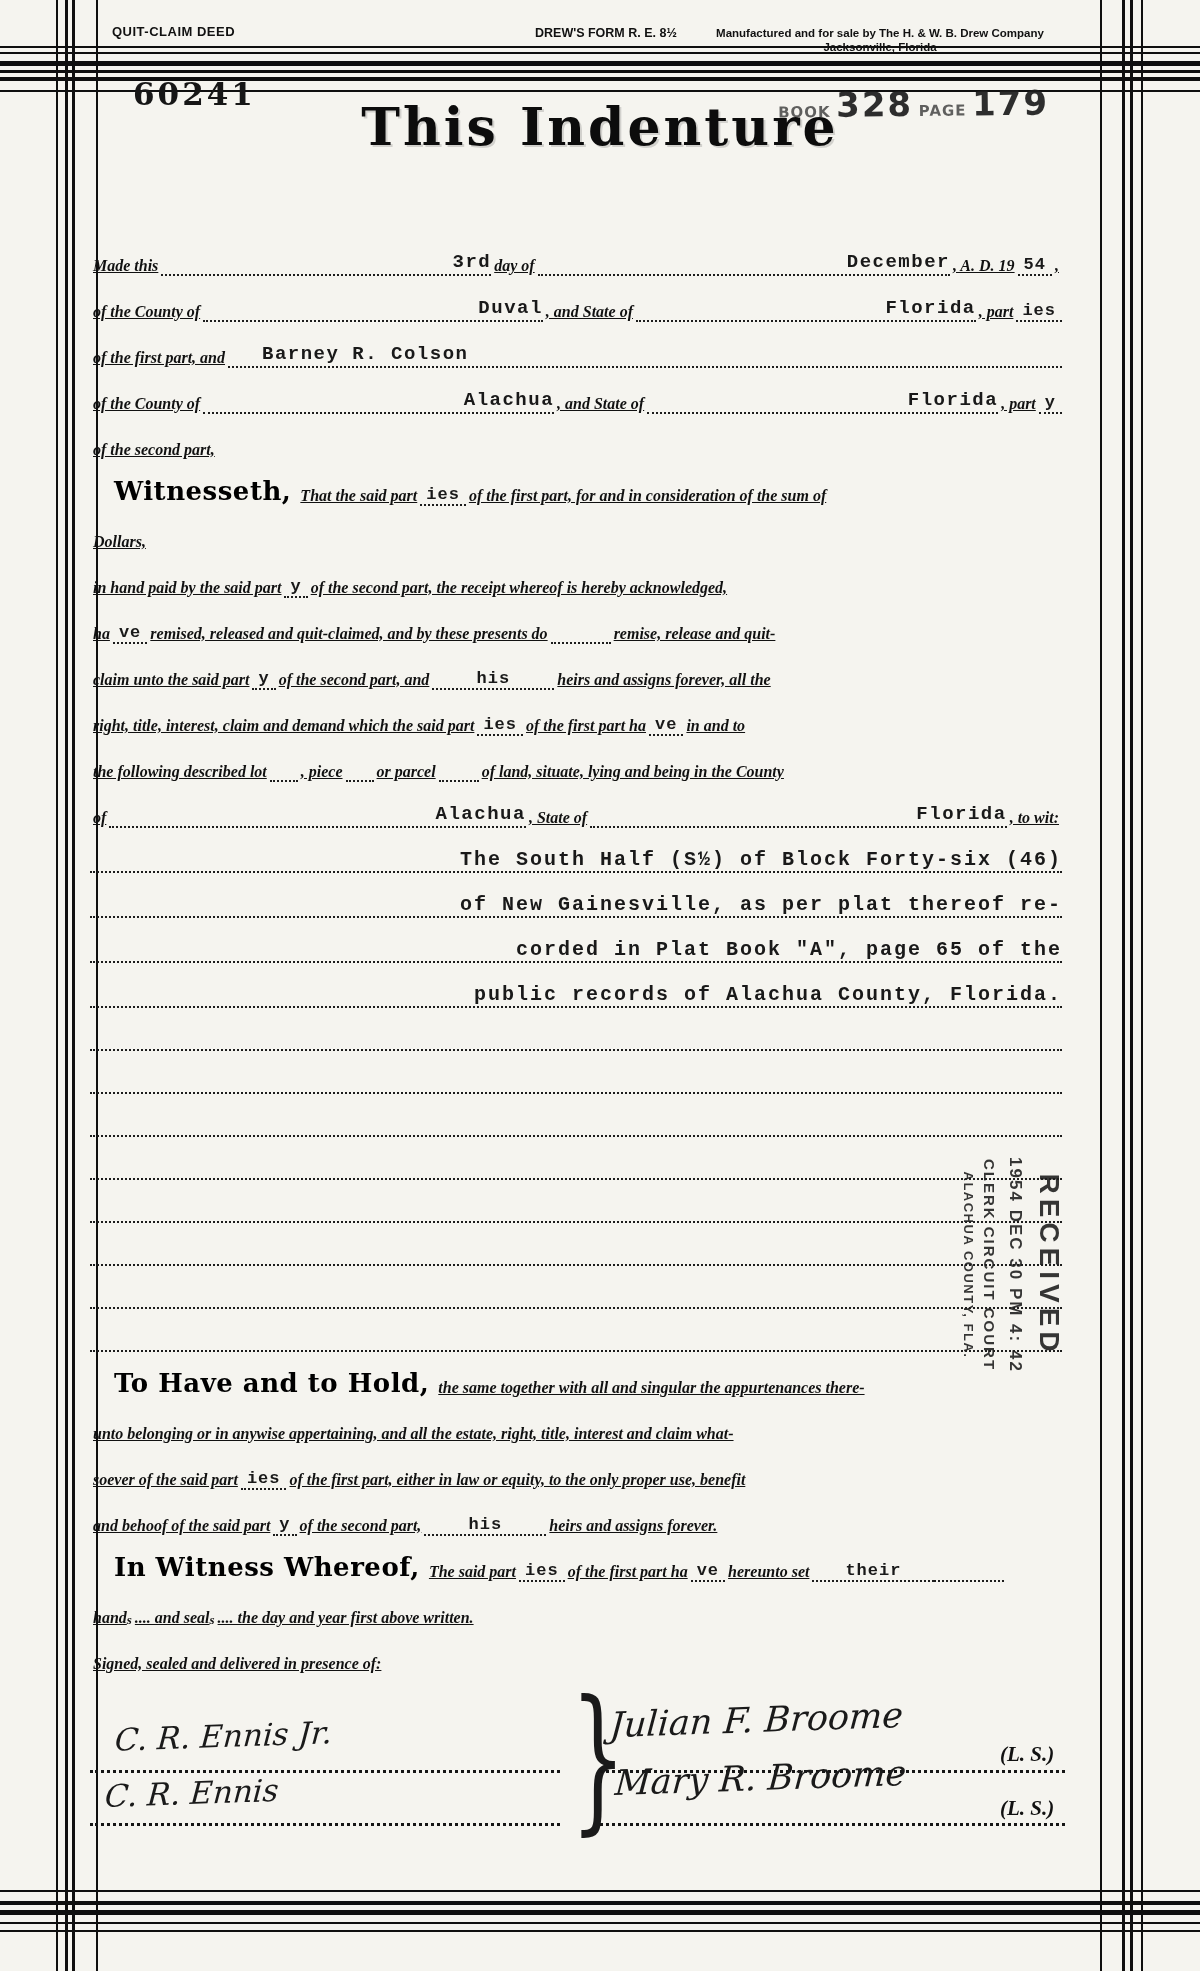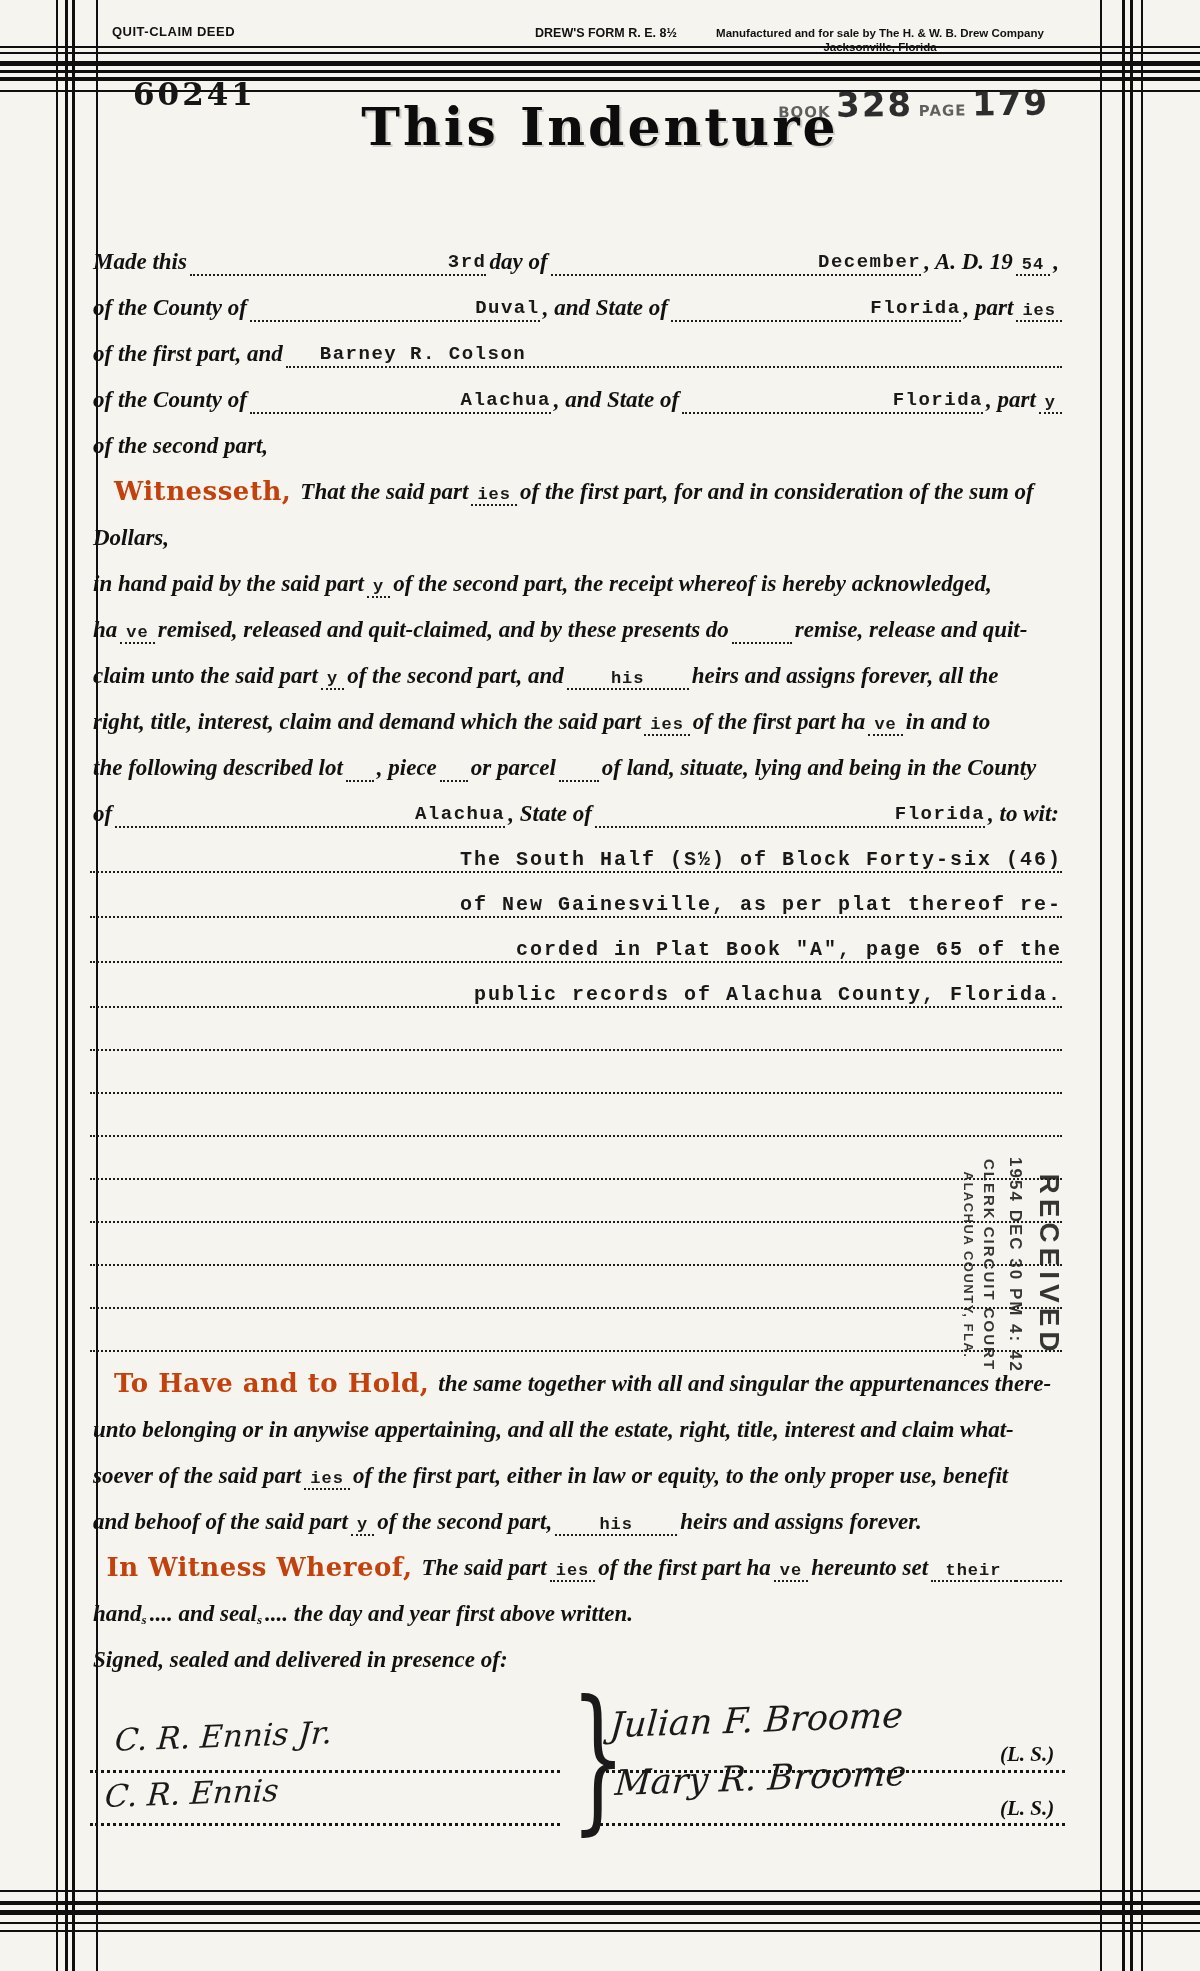--- a/index.html
+++ b/index.html
@@ -32,23 +32,23 @@
   .received .r3 { font-size:15px; letter-spacing:2px; margin-top:7px; }
   .received .r4 { font-size:13px; letter-spacing:1.5px; margin-top:5px; }
   
   .deed-title { position:absolute; top:96px; left:0; width:1200px; text-align:center;
     font-family:"DejaVu Serif", serif; font-weight:bold; font-size:52px; letter-spacing:3px;
     color:#0c0c0c; text-shadow:2px 2px 0 #44444433; }
   
   .body-block { position:absolute; top:230px; left:90px; width:972px; }
   .row { display:flex; align-items:flex-end; height:46px; }
   .row.h45 { height:45px; } .row.h43 { height:43px; }
-  .it { font-style:italic; font-weight:bold; font-size:23px; white-space:nowrap; padding:0 3px 1px 3px; }
+  .it { font-style:italic; font-weight:bold; font-size:16px; white-space:nowrap; padding:0 3px 1px 3px;text-decoration:underline; }
   .gothic { font-family:"DejaVu Serif", serif; font-weight:bold; font-size:26px;
-    letter-spacing:.5px; white-space:nowrap; padding:0 6px 0 2px; color:#c2410c; }
+    letter-spacing:.5px; white-space:nowrap; padding:0 6px 0 2px; color:#000000; }
   .indent { width:22px; }
   .dotfill { flex:1; border-bottom:2.5px dotted #1c1c1c; text-align:right;
     font-family:"Liberation Mono", monospace; font-weight:bold; font-size:19px;
     letter-spacing:1.5px; white-space:nowrap; line-height:1.15; color:#191919; overflow:hidden; }
   .dotfill.left { text-align:left; padding-left:34px; }
   .typed { border-bottom:2.5px dotted #1c1c1c; font-family:"Liberation Mono", monospace;
     font-weight:bold; font-size:17px; letter-spacing:1px; padding:0 6px; white-space:nowrap; color:#191919; }
   .dots { border-bottom:2.5px dotted #1c1c1c; }
   .w28{width:28px;} .w40{width:40px;} .w60{width:60px;} .w70{width:70px;} .w110{width:110px;}
   .desc-row .dotfill { font-size:20px; letter-spacing:2px; }

